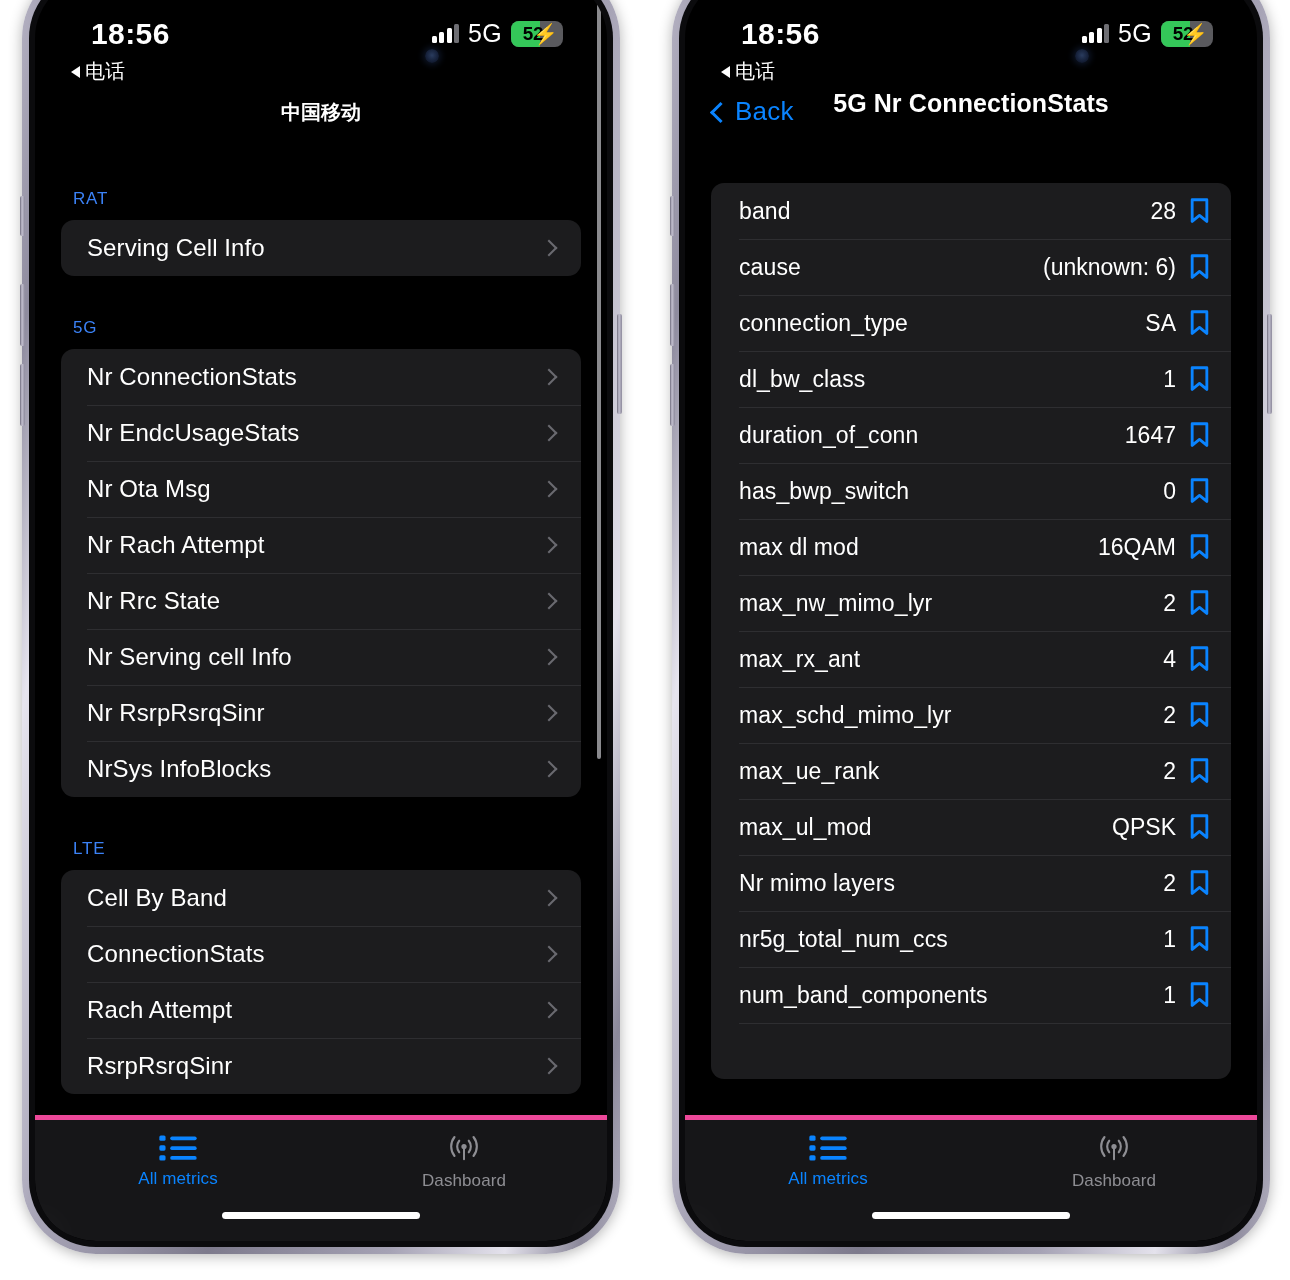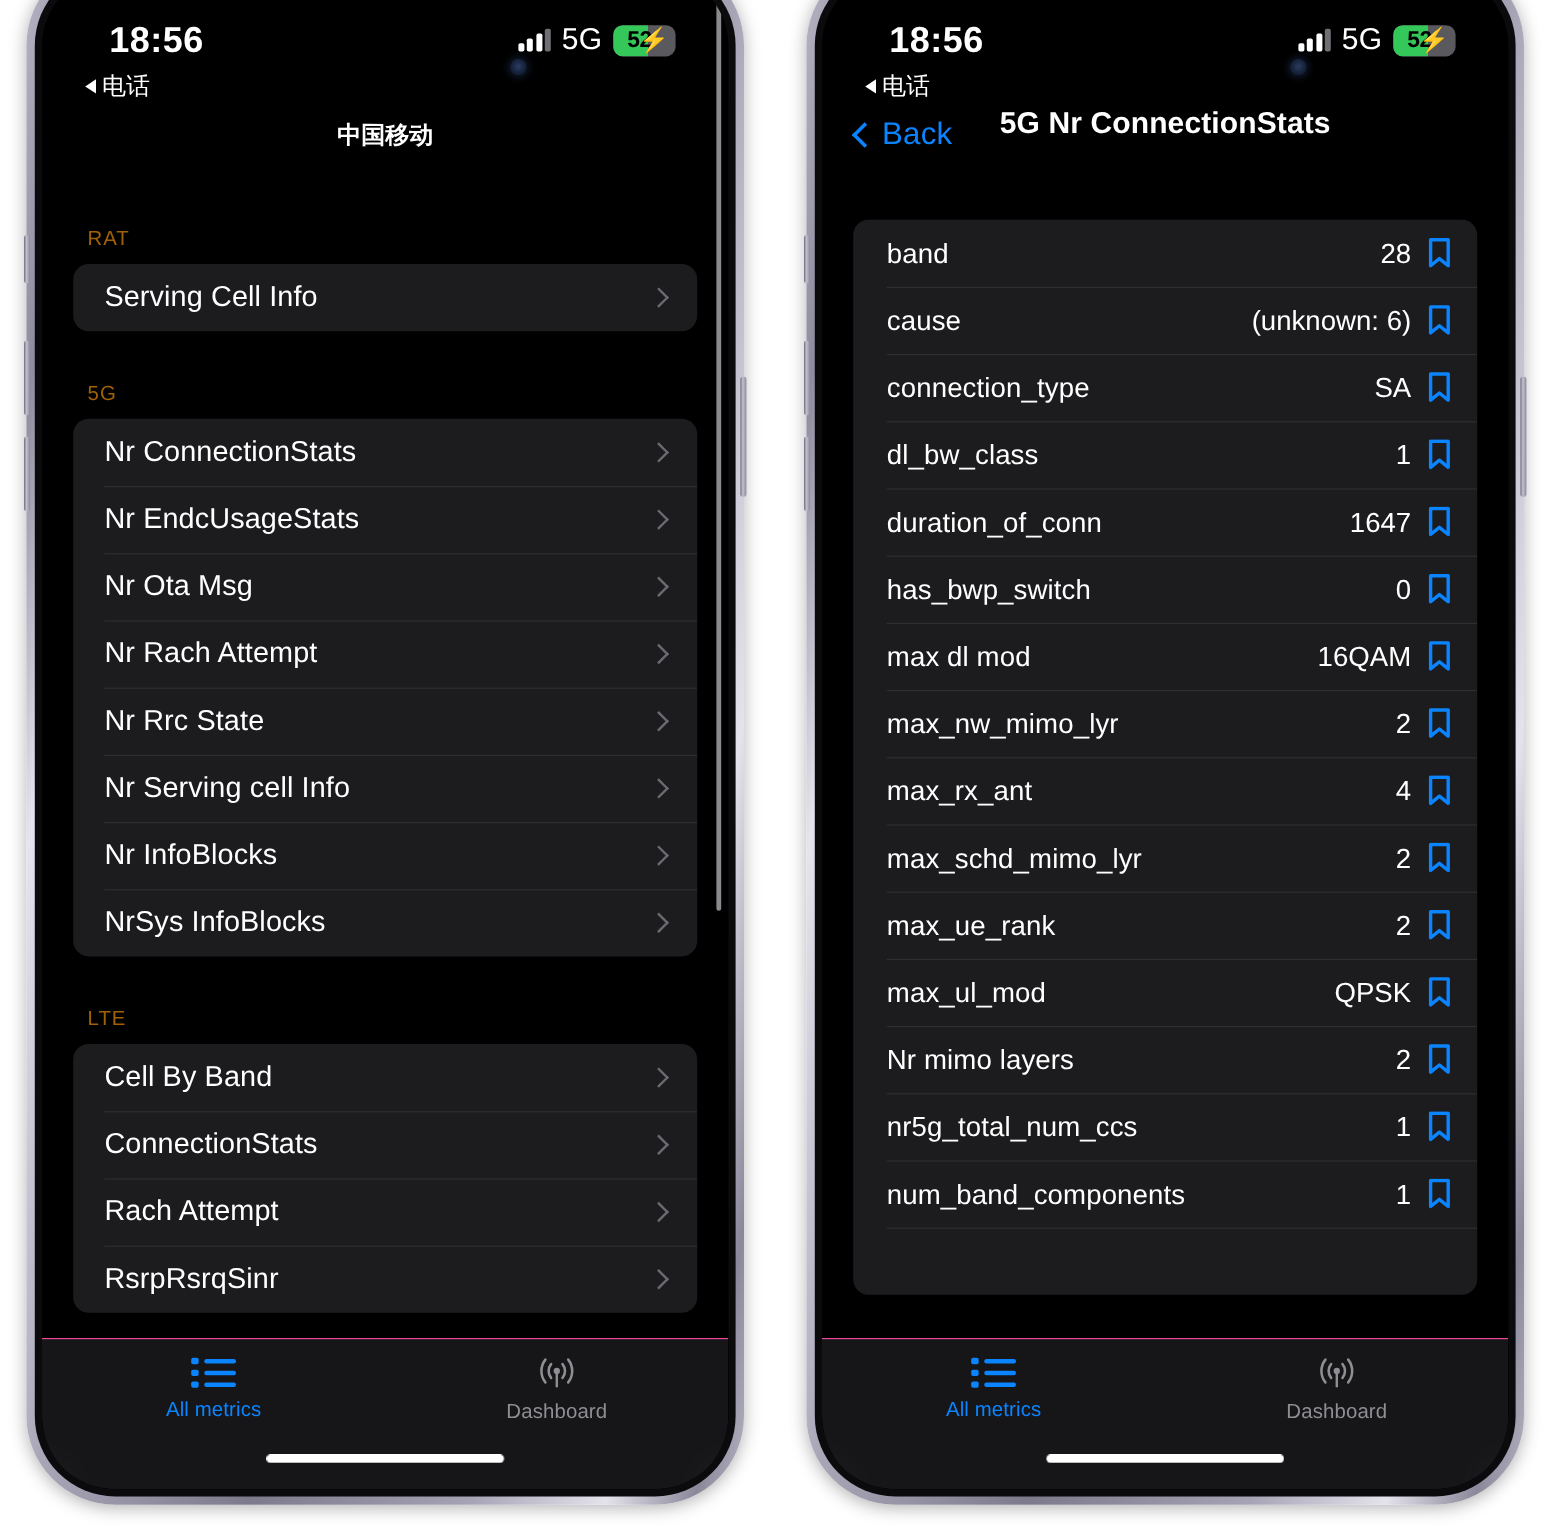--- a/index.html
+++ b/index.html
@@ -119,21 +119,21 @@
     position: absolute; top: 122px; left:0; right:0;
     text-align: center;
     font-size: 20px; font-weight: 700; color:#fff;
     z-index: 10;
   }
   .scrollarea {
     position: absolute; top: 170px; left: 0; right: 0; bottom: 0;
     overflow: hidden;
   }
   .sec-header {
-    font-size: 17px; color: #a16207; letter-spacing: 0.8px;
+    font-size: 17px; color: #3b82f6; letter-spacing: 0.8px;
     padding: 0 0 11px 38px;
     font-weight: 400;
   }
   .group {
     margin: 0 26px;
     background: #1c1c1e;
     border-radius: 13px;
     overflow: hidden;
   }
   .row {
@@ -227,21 +227,21 @@
   .dval {
     font-size: 23px; color: #fff; font-weight: 400;
     margin-right: 14px; white-space: nowrap;
   }
   .bookmark { width: 19px; height: 26px; flex: 0 0 auto; }
 
   
   .tabbar {
     position: absolute; left: 0; right: 0; bottom: 0; height: 126px;
     background: rgba(24,24,26,0.92);
-    border-top: 1px solid #ec4899;
+    border-top: 5px solid #ec4899;
     backdrop-filter: blur(14px);
     z-index: 25;
     display: flex;
   }
   .tab {
     flex: 1;
     display: flex; flex-direction: column;
     align-items: center; justify-content: flex-start;
     padding-top: 14px;
     gap: 7px;
@@ -331,21 +331,21 @@
             </div>
             <div class="row">
               <span class="row-label">Nr Rrc State</span>
               <span class="chev"></span>
             </div>
             <div class="row">
               <span class="row-label">Nr Serving cell Info</span>
               <span class="chev"></span>
             </div>
             <div class="row">
-              <span class="row-label">Nr InfoBlocks</span>
+              <span class="row-label">Nr RsrpRsrqSinr</span>
               <span class="chev"></span>
             </div>
             <div class="row">
               <span class="row-label">NrSys InfoBlocks</span>
               <span class="chev"></span>
             </div>
           </div>
 
           <div class="spacer-lg"></div>
 

